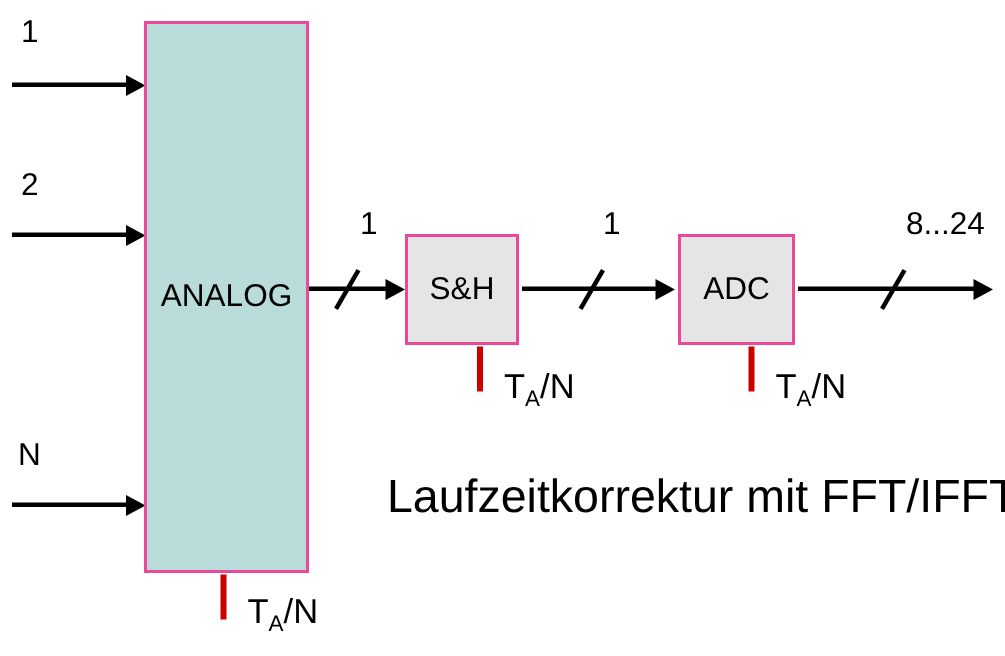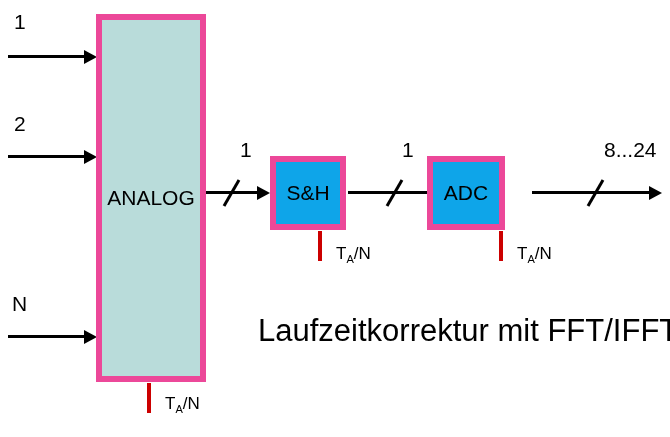--- a/index.html
+++ b/index.html
@@ -7,33 +7,33 @@
     position:relative;width:670px;height:437px;background:#ffffff;
     font-family:"Liberation Sans", sans-serif;color:#000;overflow:hidden;
   }
   .hline{position:absolute;height:3px;background:#000;}
   .arrowhead{
     position:absolute;width:0;height:0;
     border-top:7px solid transparent;border-bottom:7px solid transparent;
     border-left:13px solid #000;
   }
   .box{
-    position:absolute;border:6px solid #ec4899;box-sizing:border-box;
+    position:absolute;border:2px solid #ec4899;box-sizing:border-box;
     display:flex;align-items:center;justify-content:center;
     text-align:center;font-size:21px;line-height:1.15;
   }
   .mux-fill{background:#b9dcda;}
-  .yellow-fill{background:#0ea5e9;text-align:center;}
+  .yellow-fill{background:#e5e5e5;text-align:center;}
   .slash{
     position:absolute;width:3px;height:30px;background:#000;
     transform:rotate(30deg);
   }
   .lbl{position:absolute;font-size:21px;}
   .clock-tick{position:absolute;width:4px;height:30px;background:#cc0000;}
-  .clock-lbl{position:absolute;font-size:17px;}
+  .clock-lbl{position:absolute;font-size:23px;}
   .clock-lbl sub{font-size:0.65em;}
   .annotation{position:absolute;font-size:31px;white-space:nowrap;}
   .mux-text span{display:block;}
 </style>
 </head>
 <body>
 
 <div class="canvas">
 
   <div class="lbl" style="left:14px;top:10px;">1</div>
@@ -62,21 +62,21 @@
 
   <div class="box yellow-fill" style="left:270px;top:156px;width:76px;height:74px;">
     <span>S&amp;H</span>
   </div>
 
   <div class="hline" style="left:348px;top:191px;width:90px;"></div>
   <div class="arrowhead" style="left:437px;top:186px;"></div>
   <div class="slash" style="left:393px;top:178px;"></div>
   <div class="lbl" style="left:402px;top:138px;">1</div>
 
-  <div class="box yellow-fill" style="left:427px;top:156px;width:78px;height:74px;">
+  <div class="box yellow-fill" style="left:452px;top:156px;width:78px;height:74px;">
     <span>ADC</span>
   </div>
 
   <div class="hline" style="left:532px;top:191px;width:118px;"></div>
   <div class="arrowhead" style="left:649px;top:186px;"></div>
   <div class="slash" style="left:594px;top:178px;"></div>
   <div class="lbl" style="left:604px;top:138px;">8...24</div>
 
   <div class="clock-tick" style="left:318px;top:231px;"></div>
   <div class="clock-lbl" style="left:336px;top:244px;">

